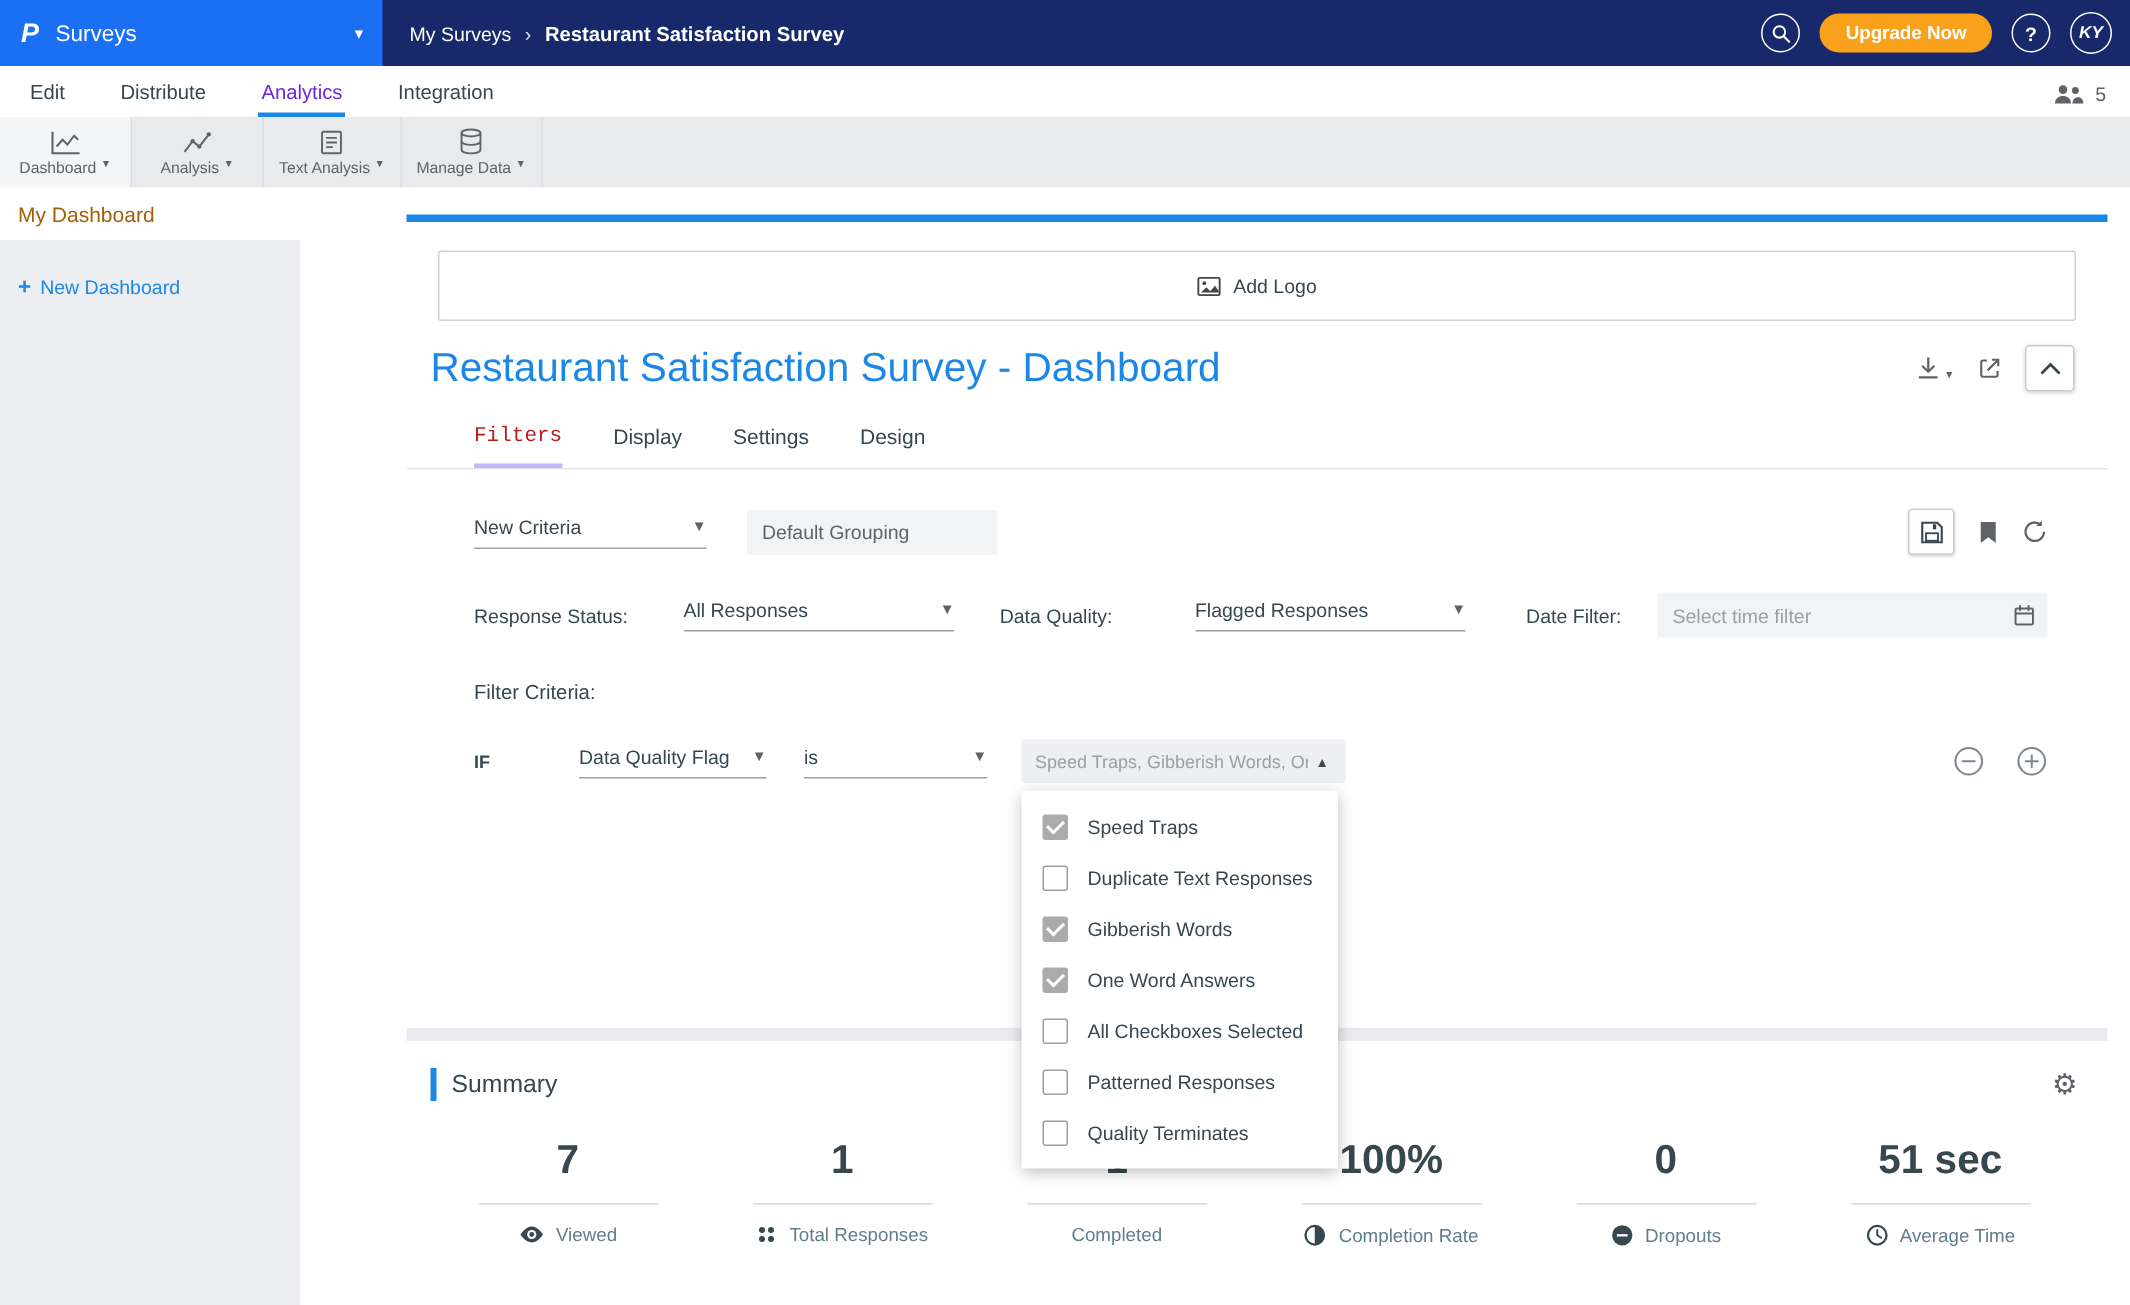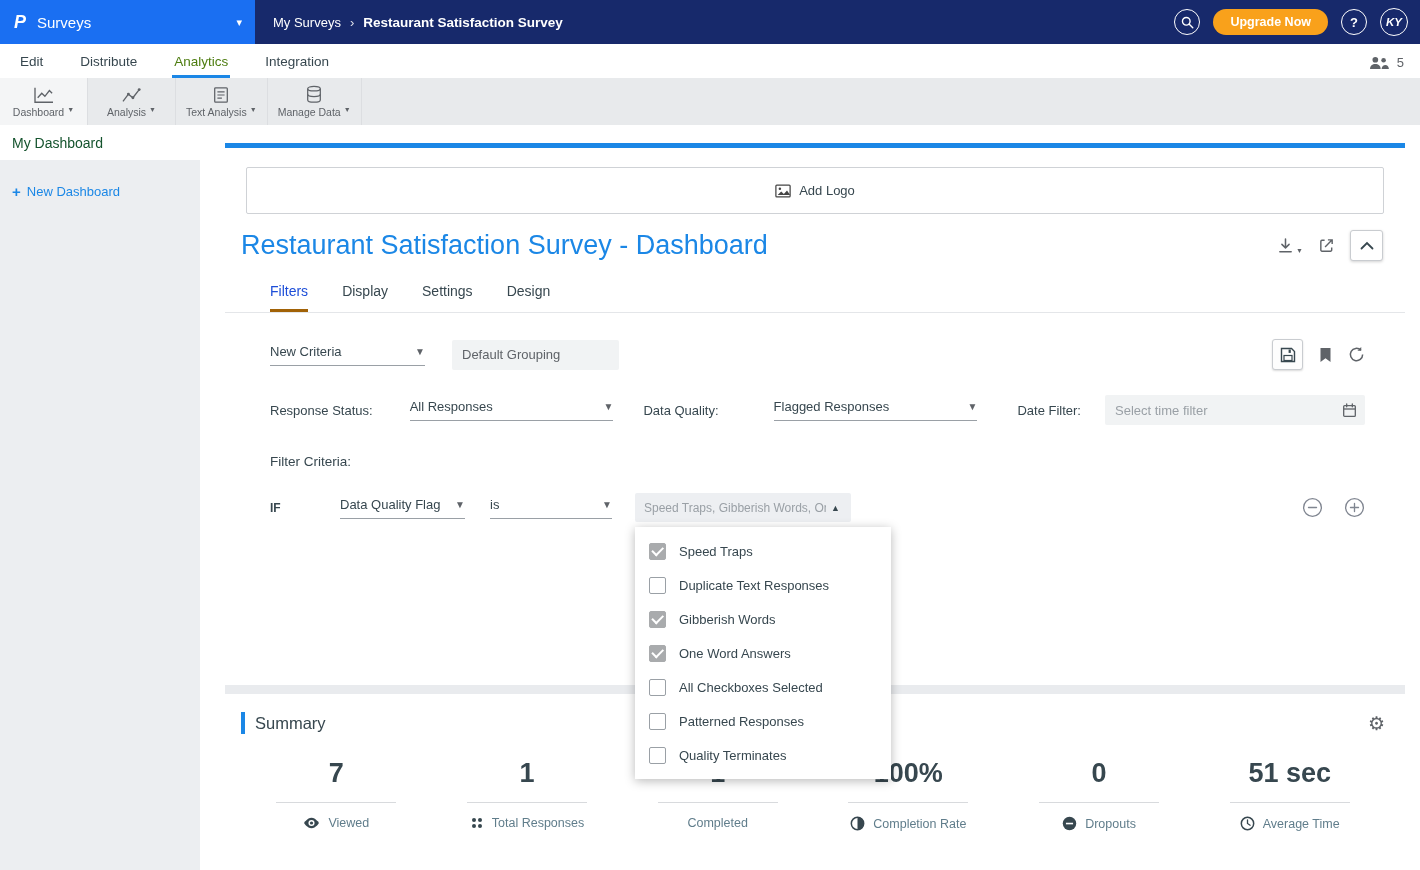--- a/index.html
+++ b/index.html
@@ -16,51 +16,51 @@
   .crumb-sep { opacity:.85; }
   .top-right { margin-left:auto; display:flex; align-items:center; gap:13px; padding-right:12px; }
   .ring { width:26px; height:26px; border:1.5px solid #fff; border-radius:50%; display:flex; align-items:center; justify-content:center; color:#fff; cursor:pointer; }
   .help-q { font-size:13px; font-weight:700; }
   .avatar { width:28px; height:28px; font-size:11.5px; font-weight:700;font-style:italic; }
   .upgrade { background:#f9a11b; color:#fff; font-size:12.5px; font-weight:700; height:26px; padding:0 17px; border-radius:14px; display:flex; align-items:center; border:none; cursor:pointer; font-family:inherit; }
 
   
   .subnav { height:34px; background:#fff; display:flex; align-items:flex-end; padding:0 16px 0 18px; }
   .subnav-item { font-size:13.5px; color:#37474f; margin-right:33px; padding:0 2px 9px; cursor:pointer; }
-  .subnav-item.active { color:#4d7c0f; padding-bottom:6px; border-bottom:3px solid #1b87e6; }
+  .subnav-item.active { color:#6d28d9; padding-bottom:6px; border-bottom:3px solid #1b87e6; }
   .collab { margin-left:auto; display:flex; align-items:center; gap:7px; padding-bottom:8px; color:#5f6368; font-size:13px; cursor:pointer; }
 
   
   .toolbar { height:47px; background:#e8eaec; display:flex; }
   .tool { min-width:88px; padding:0 10px; display:flex; flex-direction:column; align-items:center; justify-content:center; gap:2px; border-right:1px solid #dcdee1; cursor:pointer; }
   .tool.active { background:#f4f5f6; }
   .tool-label { font-size:10.5px; color:#5f6368; display:flex; align-items:flex-start; gap:3px; white-space:nowrap; }
   .tiny-caret { font-size:7px; color:#5f6368; }
 
   
   .sidebar { position:absolute; top:125px; left:0; width:200px; bottom:0; background:#eceef1; }
-  .side-active { height:35px; background:#fff; display:flex; align-items:center; padding-left:12px; font-size:14px; color:#14532d; cursor:pointer; }
+  .side-active { height:35px; background:#fff; display:flex; align-items:center; padding-left:12px; font-size:14px; color:#a16207; cursor:pointer; }
   .new-dash { margin:23px 0 0 12px; display:flex; align-items:center; gap:6px; color:#1b87e6; font-size:13px; cursor:pointer; }
   .new-dash .plus { font-size:15px; font-weight:700; }
 
   
-  .main { position:absolute; left:200px; top:125px; right:0; bottom:0; background:#fff; }
+  .main { position:absolute; left:200px; top:125px; right:0; bottom:0; background:#fff;padding-left:46px; }
   .card1 { margin:18px 15px 0 25px; position:relative; padding-bottom:163px; background:#fff; }
   .bluebar { height:5px; background:#1b87e6; }
   .addlogo { margin:19px 21px 0; height:47px; border:1px solid #cfd2d6; border-radius:2px; display:flex; align-items:center; justify-content:center; gap:8px; font-size:13px; color:#37474f; cursor:pointer; }
   .titlerow { display:flex; padding:16px 22px 0 16px; }
   .page-title { font-size:27px; color:#1b87e6; font-weight:500; }
   .title-actions { margin-left:auto; display:flex; align-items:center; gap:15px; }
   .dl { display:flex; align-items:flex-end; gap:2px; cursor:pointer; }
   .iconbtn { cursor:pointer; display:flex; align-items:center; }
   .collapse-btn { width:33px; height:31px; border:1px solid #c9ccd0; border-radius:3px; background:#fff; box-shadow:0 1px 3px rgba(0,0,0,.18); display:flex; align-items:center; justify-content:center; cursor:pointer; }
 
   .tabs { display:flex; gap:34px; padding:22px 0 0 45px; border-bottom:1px solid #e4e6e9; }
   .tab { font-size:14px; color:#37474f; padding-bottom:10px; cursor:pointer; }
-  .tab.active { color:#1d4ed8; border-bottom:3px solid #a16207; }
+  .tab.active { color:#b91c1c; border-bottom:3px solid #c4b5fd;font-family:Liberation Mono, monospace; }
 
   .filters { padding:0 40px 0 45px; }
   .frow { display:flex; align-items:center; }
   .row1 { margin-top:26px; }
   .select { display:flex; align-items:center; border-bottom:1px solid #9aa0a6; padding-bottom:6px; font-size:13px; color:#37474f; cursor:pointer; }
   .sel-caret { margin-left:auto; font-size:10px; color:#5f6368; }
   .w155{width:155px} .w205{width:205px} .w125{width:125px} .w122{width:122px}
   .ginput { width:167px; height:30px; background:#f1f3f4; border:none; border-radius:2px; margin-left:27px; padding:0 10px; font-size:13px; color:#5f6368; font-family:inherit; }
   .row1-icons { margin-left:auto; display:flex; align-items:center; gap:16px; }
   .save-btn { width:31px; height:31px; border:1px solid #c9ccd0; border-radius:3px; background:#fdfdfd; box-shadow:0 1px 2px rgba(0,0,0,.15); display:flex; align-items:center; justify-content:center; cursor:pointer; }
@@ -72,21 +72,21 @@
   .dateinput input::placeholder { color:#9aa0a6; }
   .cal { position:absolute; right:8px; top:8px; cursor:pointer; }
 
   .row3 { margin-top:29px; font-size:13.5px; color:#37474f; }
   .row4 { margin-top:24px; }
   .if { font-size:12px; color:#37474f; font-weight:700; width:20px; }
   .msel-wrap { position:relative; margin-left:23px; }
   .msel { width:216px; height:29px; background:#edeff2; border-radius:2px; display:flex; align-items:center; padding:0 9px; cursor:pointer; }
   .msel-text { font-size:12px; color:#9aa0a6; white-space:nowrap; overflow:hidden; max-width:182px; }
   .msel-caret { margin-left:5px; font-size:9px; color:#37474f; }
-  .dropdown { position:absolute; top:34px; left:0; width:256px; background:#fff; box-shadow:0 2px 10px rgba(0,0,0,.28); padding:7px 0; z-index:30; }
+  .dropdown { position:absolute; top:34px; left:0; width:211px; background:#fff; box-shadow:0 2px 10px rgba(0,0,0,.28); padding:7px 0; z-index:30; }
   .opt { height:34px; display:flex; align-items:center; gap:13px; padding-left:14px; cursor:pointer; font-size:13px; color:#37474f; }
   .cb { width:17px; height:17px; border-radius:2px; border:1px solid #9aa0a6; background:#fff; display:flex; align-items:center; justify-content:center; flex:none; }
   .cb[data-checked="true"] { background:#a9abad; border-color:#a9abad; }
   .cb[data-checked="true"]::after { content:""; width:9px; height:4.5px; border-left:2px solid #fff; border-bottom:2px solid #fff; transform:rotate(-45deg) translate(1px,-1px); }
   .row4-icons { margin-left:auto; display:flex; gap:21px; align-items:center; }
 
   .gapband { height:9px; background:#e9ebee; margin:0 15px 0 25px; }
 
   .card2 { margin:0 15px 0 25px; background:#fff; padding:18px 20px 0 16px; height:188px; }
   .sum-head { display:flex; align-items:center; }

